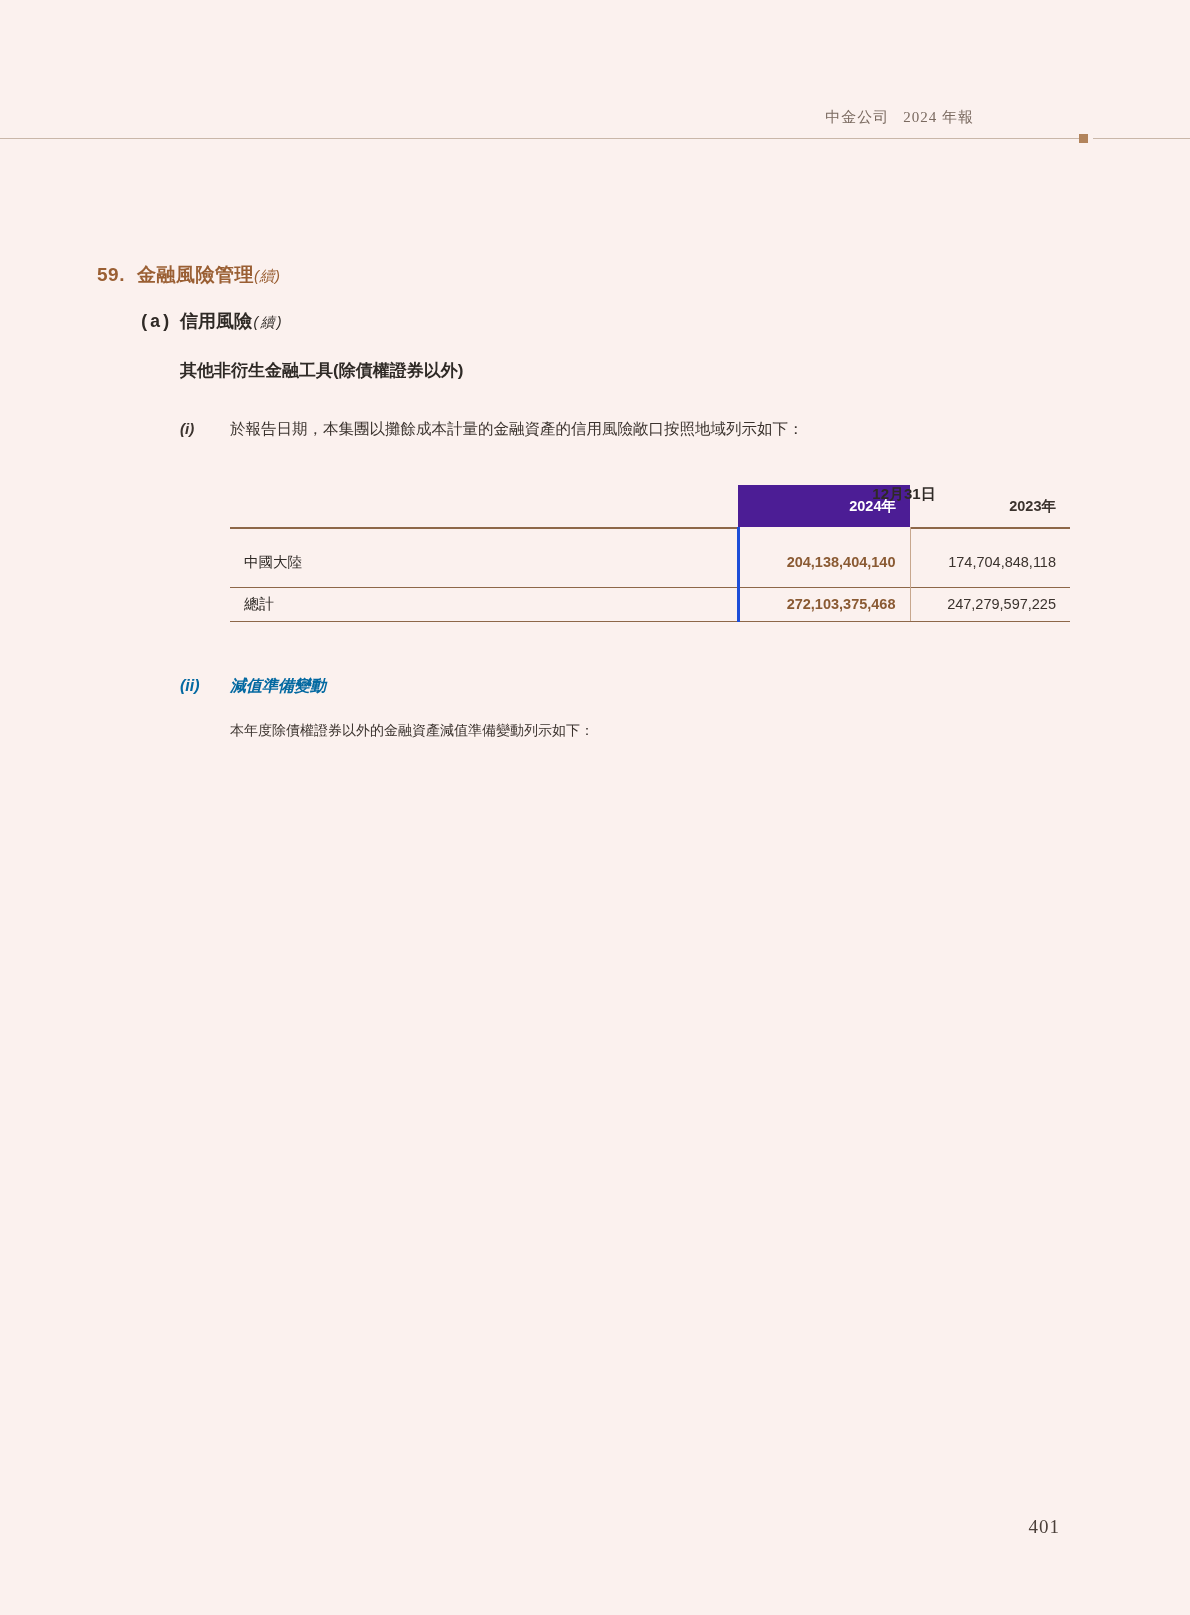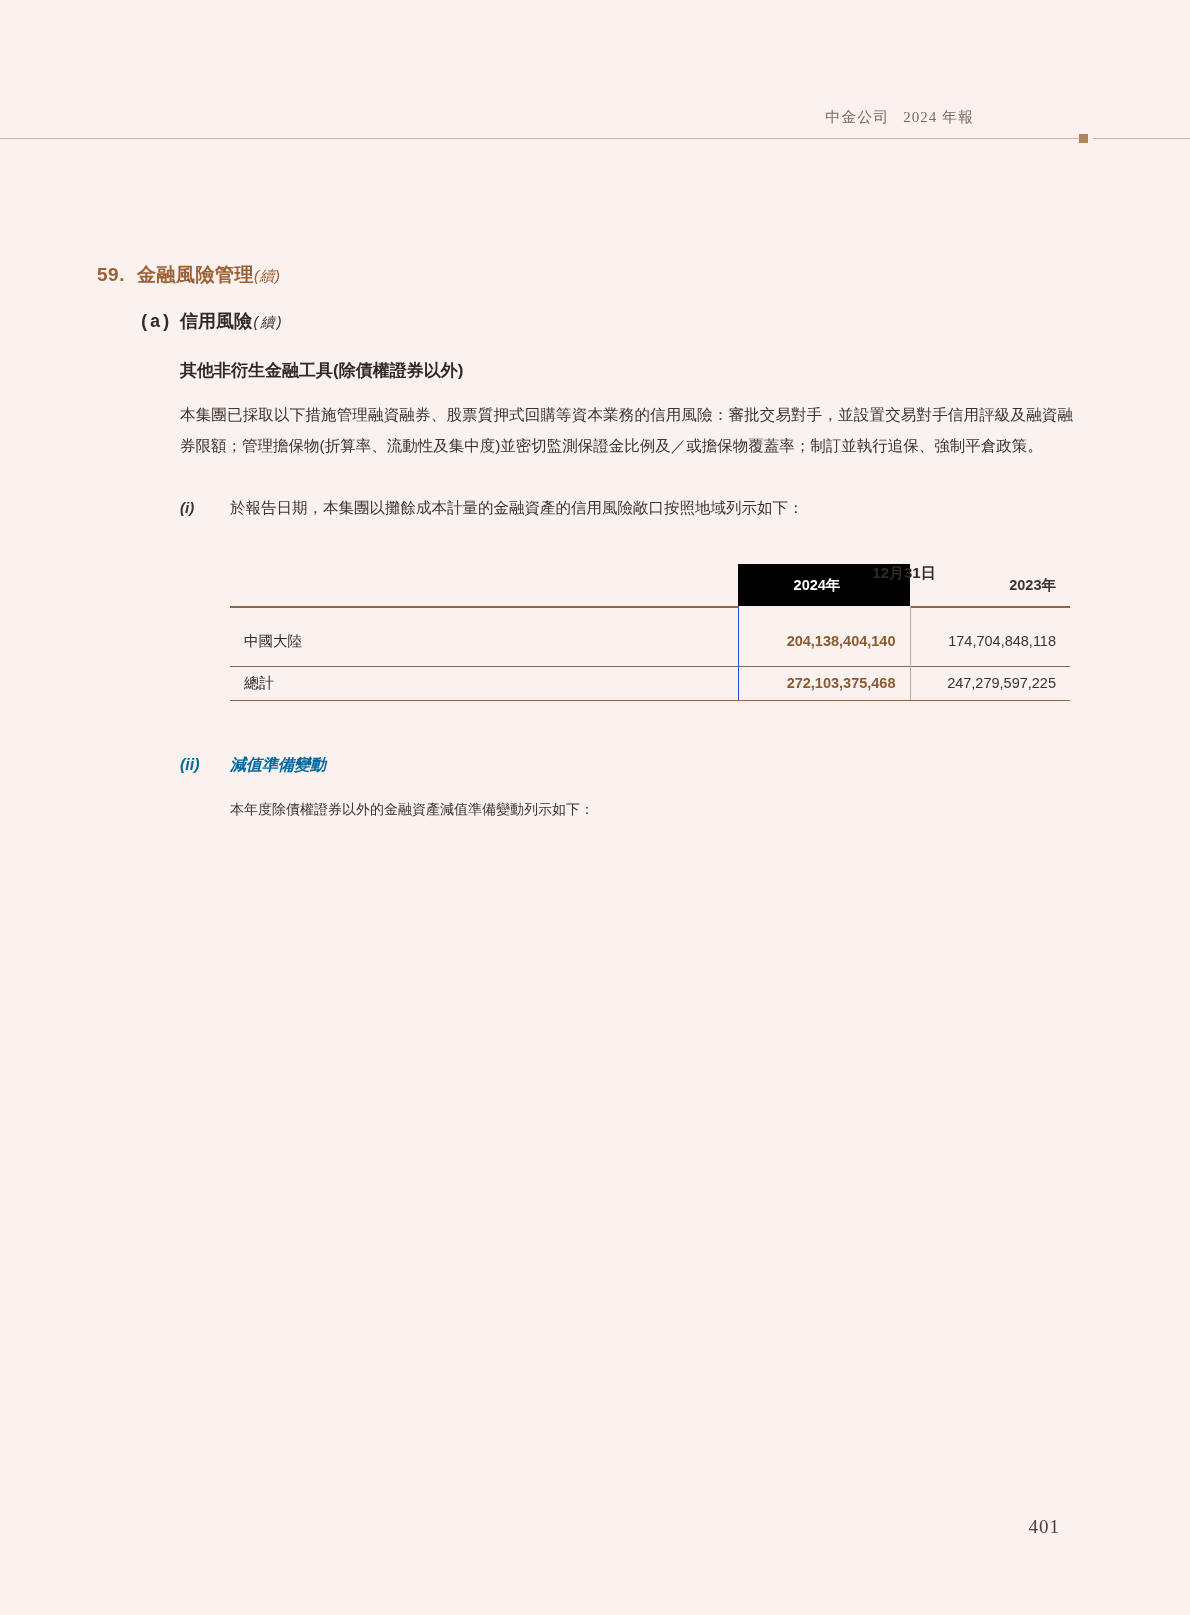--- a/index.html
+++ b/index.html
@@ -171,23 +171,24 @@
   }
   table.fin td, table.fin th {
     padding: 0;
     vertical-align: middle;
   }
   .col-label { width: 508px; }
   .col-2024 { width: 172px; }
   .col-2023 { width: 160px; }
 
   .hdr-2024 {
-    background: #000000;
+    background: #4c1d95;
     color: #ffffff;
     font-weight: bold;
+    text-align: right;
     padding: 9px 14px 9px 0 !important;
     font-size: 14.5px;
     height: 24px;
   }
   .hdr-2023 {
     text-align: right;
     padding: 9px 14px 9px 0 !important;
     font-size: 14.5px;
     color: #3b332e;
     height: 24px;
@@ -215,21 +216,21 @@
     color: #8a5a33;
     font-size: 14.5px;
   }
   .v23 {
     text-align: right;
     padding: 2px 14px 2px 0 !important;
     color: #3b332e;
     font-size: 14.5px;
   }
   .band24 {
-    border-left: 1px solid #1d4ed8;
+    border-left: 3px solid #1d4ed8;
     border-right: 1px solid #c7a78d;
   }
   .spacer-sm td { height: 13px; }
   .spacer-tall td { height: 22px; }
 
   .total-label {
     padding: 6px 0 6px 14px !important;
     font-size: 15px;
     color: #2f2a26;
   }
@@ -286,21 +287,20 @@
   <div class="sec-title">
     <span class="num">59.</span><span>金融風險管理</span><span class="cont-mark">(續)</span>
   </div>
 
   <div class="sub-a">
     <span class="lbl">(a)</span><span>信用風險</span><span class="cont-mark">(續)</span>
   </div>
 
   <div class="sub-head">其他非衍生金融工具(除債權證券以外)</div>
 
-  <div class="para">本集團已採取以下措施管理融資融券、股票質押式回購等資本業務的信用風險：審批交易對手，並設置交易對手信用評級及融資融券限額；管理擔保物(折算率、流動性及集中度)並密切監測保證金比例及／或擔保物覆蓋率；制訂並執行追保、強制平倉政策。</div>
 
   <div class="item-i">
     <span class="mk">(i)</span>
     <span>於報告日期，本集團以攤餘成本計量的金融資產的信用風險敞口按照地域列示如下：</span>
   </div>
 
   <div class="tbl-wrap">
     <div class="date-head">12月31日</div>
 
     <table class="fin">

